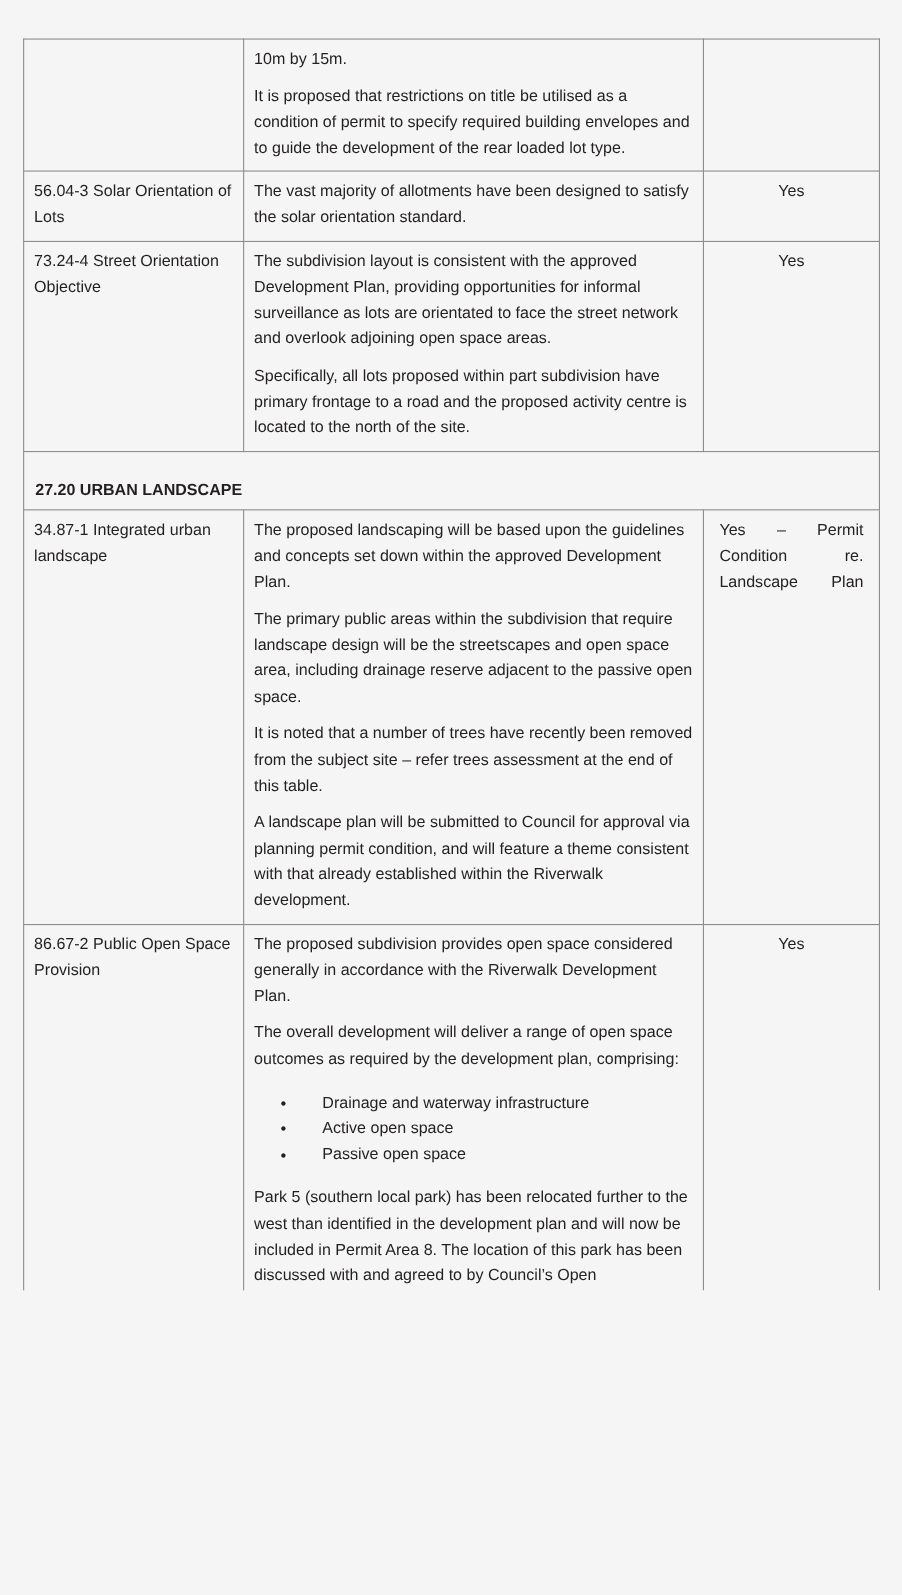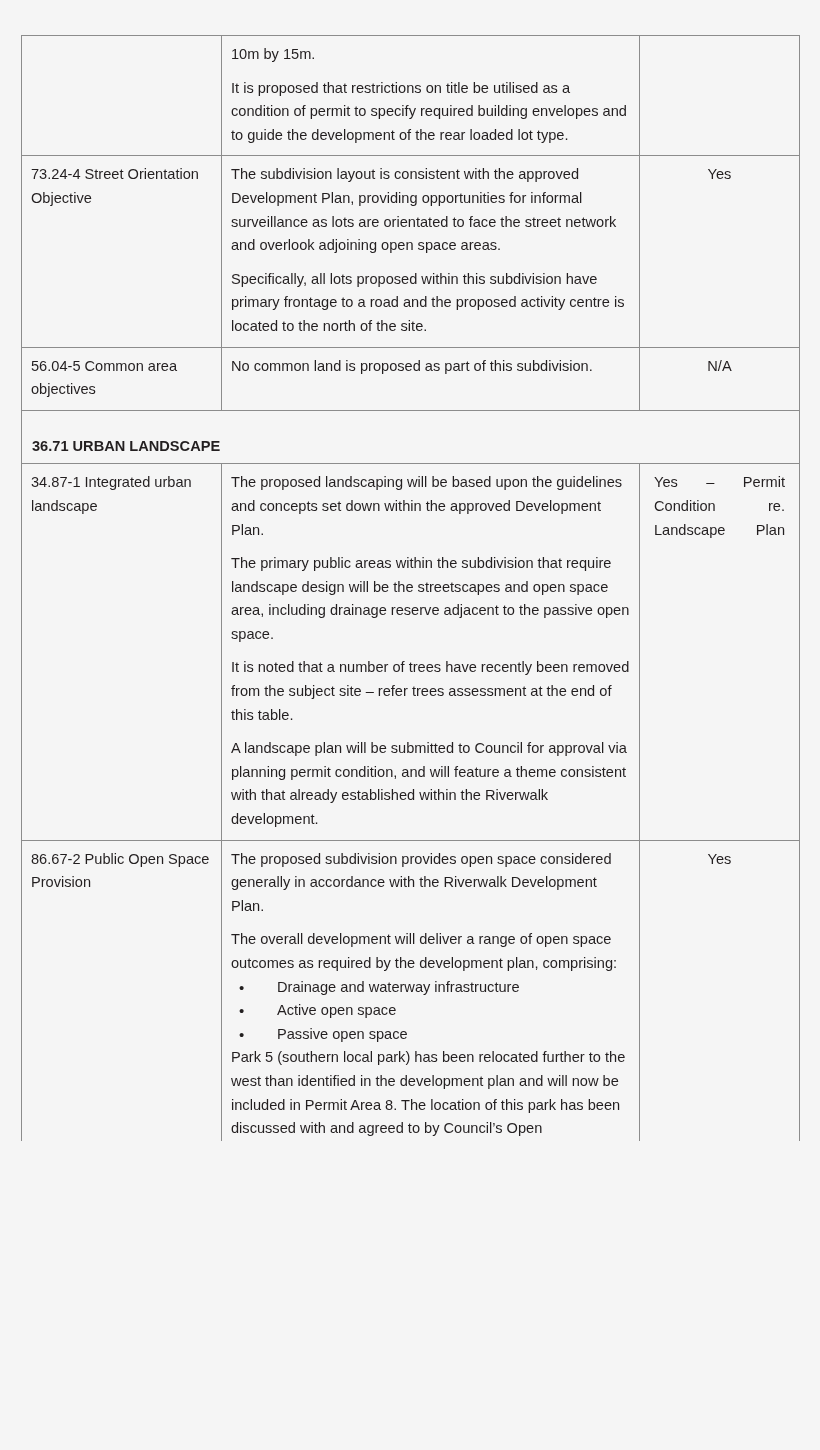--- a/index.html
+++ b/index.html
@@ -60,21 +60,21 @@
     padding-left: 10px;
     font-size: 14.6px;
   }
   .para {
     margin: 0;
   }
   .para + .para {
     margin-top: 10px;
   }
   ul.bullets {
-    margin: 0;
+    margin: 16px;
     padding: 0;
     list-style: none;
   }
   ul.bullets li {
     position: relative;
     padding-left: 46px;
     line-height: 23.6px;
   }
   ul.bullets li::before {
     content: "\2022";
@@ -115,48 +115,48 @@
         </td>
         <td class="response-cell">
           <p class="para">10m by 15m.</p>
           <p class="para">It is proposed that restrictions on title be utilised as a condition of permit to specify required building envelopes and to guide the development of the rear loaded lot type.</p>
         </td>
         <td class="compliance-cell">
           <span></span>
         </td>
       </tr>
 
-
       <tr>
         <td class="criteria-cell">
-          <div class="para">73.24-4 Street Orientation Objective</div>
+          <div class="para">56.04-3 Solar Orientation of Lots</div>
         </td>
         <td class="response-cell">
-          <p class="para">The subdivision layout is consistent with the approved Development Plan, providing opportunities for informal surveillance as lots are orientated to face the street network and overlook adjoining open space areas.</p>
-          <p class="para">Specifically, all lots proposed within this subdivision have primary frontage to a road and the proposed activity centre is located to the north of the site.</p>
+          <p class="para">The vast majority of allotments have been designed to satisfy the solar orientation standard.</p>
         </td>
         <td class="compliance-cell">
           <span>Yes</span>
         </td>
       </tr>
 
       <tr>
         <td class="criteria-cell">
-          <div class="para">56.04-5 Common area objectives</div>
+          <div class="para">73.24-4 Street Orientation Objective</div>
         </td>
         <td class="response-cell">
-          <p class="para">No common land is proposed as part of this subdivision.</p>
+          <p class="para">The subdivision layout is consistent with the approved Development Plan, providing opportunities for informal surveillance as lots are orientated to face the street network and overlook adjoining open space areas.</p>
+          <p class="para">Specifically, all lots proposed within part subdivision have primary frontage to a road and the proposed activity centre is located to the north of the site.</p>
         </td>
         <td class="compliance-cell">
-          <span>N/A</span>
+          <span>Yes</span>
         </td>
       </tr>
 
+
       <tr>
-        <td class="section-header-cell" colspan="3">36.71 URBAN LANDSCAPE</td>
+        <td class="section-header-cell" colspan="3">27.20 URBAN LANDSCAPE</td>
       </tr>
 
       <tr>
         <td class="criteria-cell">
           <div class="para">34.87-1 Integrated urban landscape</div>
         </td>
         <td class="response-cell">
           <p class="para">The proposed landscaping will be based upon the guidelines and concepts set down within the approved Development Plan.</p>
           <p class="para">The primary public areas within the subdivision that require landscape design will be the streetscapes and open space area, including drainage reserve adjacent to the passive open space.</p>
           <p class="para">It is noted that a number of trees have recently been removed from the subject site – refer trees assessment at the end of this table.</p>

